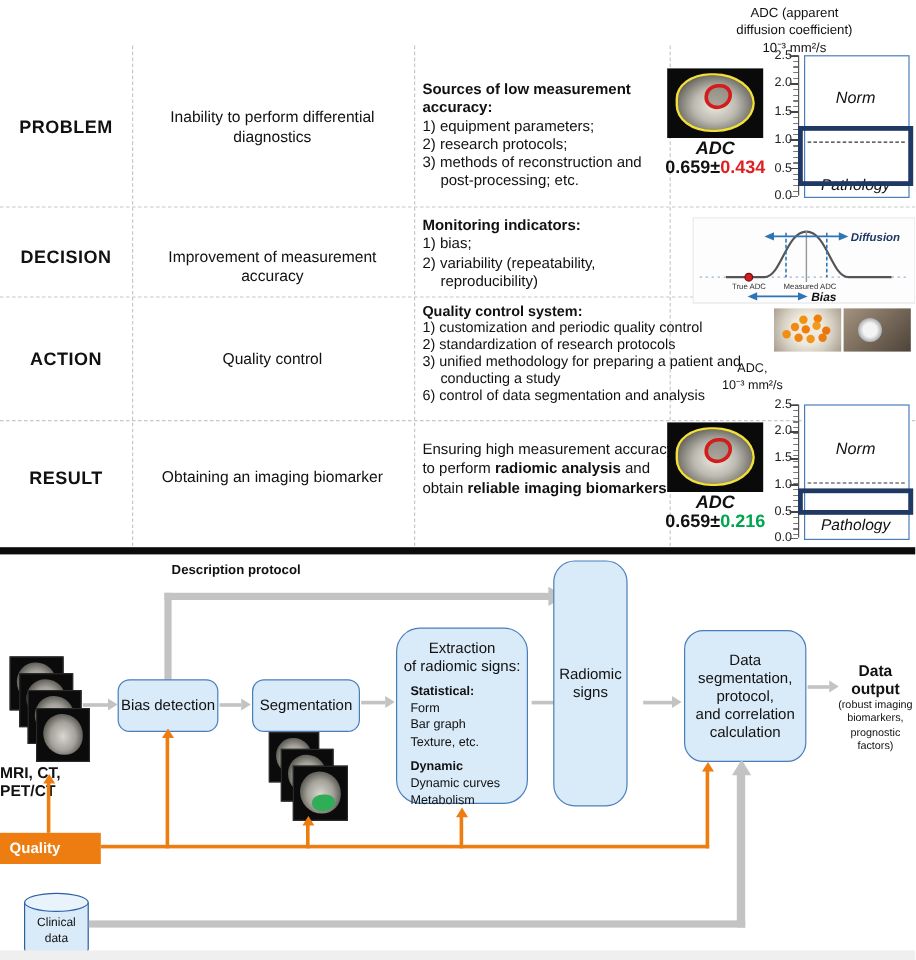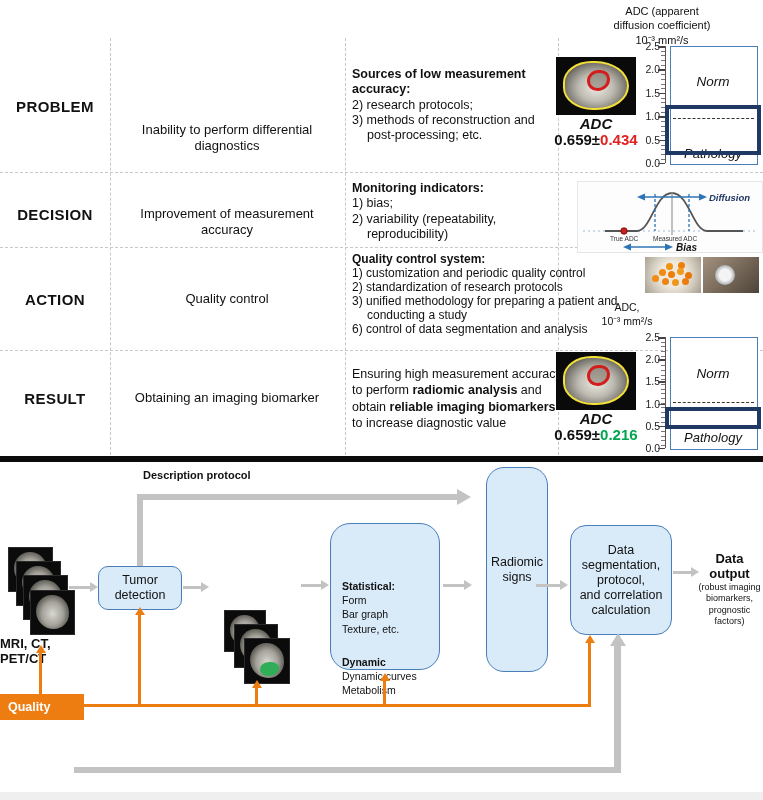--- a/index.html
+++ b/index.html
@@ -56,67 +56,67 @@
   .oarr-up{position:absolute;width:0;height:0;border-left:5px solid transparent;border-right:5px solid transparent;border-bottom:8px solid #ee7d11;}
   .scanstack .scan{position:absolute;width:43px;height:43px;background:#0b0b0b;border:1px solid #2a2a2a;}
   .scan .blob{position:absolute;left:5px;top:4px;right:5px;bottom:5px;border-radius:48% 52% 46% 54%;
       background:radial-gradient(ellipse at 50% 55%,#d8d8d0 0%,#a3a199 45%,#55544e 75%,#0b0b0b 100%);}
   .scan .green{position:absolute;left:34%;top:52%;width:38%;height:28%;border-radius:55% 45% 60% 50%;background:#2fae57;}
   .qc{position:absolute;left:0;top:694px;width:84px;height:26px;background:#ee7d11;color:#fff;
       font-weight:bold;font-size:12.5px;line-height:26px;padding-left:8px;box-sizing:border-box;}
   .cyl-ell{position:absolute;border:1.5px solid #2e5fa3;border-radius:50%;background:#d9eaf8;box-sizing:border-box;}
   .cyl-body{position:absolute;background:#d9eaf8;border-left:1.5px solid #2e5fa3;border-right:1.5px solid #2e5fa3;box-sizing:border-box;}
   .small{font-size:10.5px;}
-  .b{font-weight:bold;margin-top:40px;}
+  .b{font-weight:bold;}
 </style>
 </head>
 <body>
 
 <div id="stage">
 
   <div class="vdash" style="left:110px;top:38px;height:417px;"></div>
   <div class="vdash" style="left:345px;top:38px;height:417px;"></div>
   <div class="vdash" style="left:558px;top:38px;height:417px;z-index:0;"></div>
   <div class="hdash" style="top:172px;"></div>
   <div class="hdash" style="top:247px;"></div>
   <div class="hdash" style="top:350px;"></div>
   <div class="divider"></div>
 
   <div class="rowlabel" style="top:98px;">PROBLEM</div>
   <div class="rowlabel" style="top:206px;">DECISION</div>
   <div class="rowlabel" style="top:291px;">ACTION</div>
   <div class="rowlabel" style="top:390px;">RESULT</div>
 
-  <div class="summary" style="top:90px;margin-top:32px;">Inability to perform differential diagnostics</div>
+  <div class="summary" style="top:90px;">Inability to perform differential diagnostics</div>
   <div class="summary" style="top:206px;">Improvement of measurement accuracy</div>
   <div class="summary" style="top:291px;">Quality control</div>
   <div class="summary" style="top:390px;">Obtaining an imaging biomarker</div>
 
   <div class="details" style="top:67px;width:212px;">
     <div class="ttl">Sources of low measurement accuracy:</div>
+    <div class="li">1) equipment parameters;</div>
     <div class="li">2) research protocols;</div>
     <div class="li">3) methods of reconstruction and post-processing; etc.</div>
   </div>
   <div class="details" style="top:181px;width:215px;">
     <div class="ttl">Monitoring indicators:</div>
     <div class="li">1) bias;</div>
     <div class="li">2) variability (repeatability, reproducibility)</div>
   </div>
   <div class="details" style="top:253px;width:288px;font-size:12px;line-height:1.16;">
     <div class="ttl">Quality control system:</div>
     <div class="li">1) customization and periodic quality control</div>
     <div class="li">2) standardization of research protocols</div>
     <div class="li">3) unified methodology for preparing a patient and conducting a study</div>
     <div class="li">6) control of data segmentation and analysis</div>
   </div>
   <div class="details" style="top:366px;width:235px;line-height:1.3;">
     <div><span>Ensuring high measurement accuracy</span></div>
     <div><span>to perform </span><span class="b">radiomic analysis</span><span> and</span></div>
     <div><span>obtain </span><span class="b">reliable imaging biomarkers</span></div>
-    <div><span>to increase diagnostic value</span></div>
   </div>
 
   <div class="abs" style="left:592px;top:4px;width:140px;text-align:center;font-size:11px;line-height:1.3;">
     <div>ADC (apparent</div>
     <div>diffusion coefficient)</div>
     <div>10⁻³ mm²/s</div>
   </div>
 
   <div class="mri" style="left:556px;top:57px;">
     <div class="tissue">
@@ -218,61 +218,68 @@
     <div class="scan" style="left:22px;top:43px;">
         <div class="blob"></div>
       </div>
   </div>
   <div class="abs" style="left:0;top:636px;width:96px;text-align:left;font-weight:bold;font-size:13px;">MRI, CT, PET/CT</div>
 
   <div class="gline" style="left:69px;top:586px;width:21px;height:2.5px;"></div>
   <div class="garr-r" style="left:90px;top:582px;"></div>
 
   <div class="fbox" style="left:98px;top:566px;width:82px;height:42px;border-radius:10px;">
-    <span>Tumor detection</span>
+    <span>Bias detection</span>
   </div>
 
   <div class="gline" style="left:183px;top:586px;width:18px;height:2.5px;"></div>
   <div class="garr-r" style="left:201px;top:582px;"></div>
 
+  <div class="fbox" style="left:210px;top:566px;width:88px;height:42px;border-radius:10px;">
+    <span>Segmentation</span>
+  </div>
 
   <div class="scanstack abs" style="left:224px;top:610px;width:70px;height:72px;">
     <div class="scan" style="left:0;top:0;width:40px;height:40px;">
         <div class="blob"></div>
         <div class="green" style="width:26%;height:18%;"></div>
       </div>
     <div class="scan" style="left:10px;top:14px;width:42px;height:42px;">
         <div class="blob"></div>
         <div class="green"></div>
       </div>
     <div class="scan" style="left:20px;top:28px;width:44px;height:44px;">
         <div class="blob"></div>
         <div class="green" style="width:44%;height:32%;"></div>
       </div>
   </div>
 
   <div class="gline" style="left:301px;top:584px;width:20px;height:2.5px;"></div>
   <div class="garr-r" style="left:321px;top:580px;"></div>
 
   <div class="abs" style="left:330px;top:523px;width:110px;height:147px;background:#d9eaf8;border:1.5px solid #4a7ebb;border-radius:20px;box-sizing:border-box;padding:9px 0 0 0;">
+    <div style="text-align:center;font-size:12.5px;line-height:1.2;">
+      <div>Extraction</div>
+      <div>of radiomic signs:</div>
+    </div>
     <div class="small" style="padding:6px 6px 0 11px;line-height:1.35;">
       <div class="b">Statistical:</div>
       <div>Form</div>
       <div>Bar graph</div>
       <div>Texture, etc.</div>
-      <div class="b" style="margin-top:19px;">Dynamic</div>
+      <div class="b" style="margin-top:6px;">Dynamic</div>
       <div>Dynamic curves</div>
       <div>Metabolism</div>
     </div>
   </div>
 
   <div class="gline" style="left:443px;top:584px;width:21px;height:2.5px;"></div>
   <div class="garr-r" style="left:464px;top:580px;"></div>
 
-  <div class="fbox" style="left:486px;top:467px;width:60px;height:203px;border-radius:18px;">
+  <div class="fbox" style="left:461px;top:467px;width:60px;height:203px;border-radius:18px;">
     <span>Radiomic signs</span>
   </div>
 
   <div class="gline" style="left:536px;top:584px;width:24px;height:2.5px;"></div>
   <div class="garr-r" style="left:560px;top:580px;"></div>
 
   <div class="fbox" style="left:570px;top:525px;width:100px;height:108px;border-radius:16px;flex-direction:column;">
     <div>Data segmentation,</div>
     <div>protocol,</div>
     <div>and correlation</div>
@@ -293,18 +300,24 @@
   <div class="oarr-up" style="left:36px;top:645px;"></div>
   <div class="oline" style="left:138px;top:614px;width:3px;height:93px;"></div>
   <div class="oarr-up" style="left:135px;top:607px;"></div>
   <div class="oline" style="left:255px;top:687px;width:3px;height:20px;"></div>
   <div class="oarr-up" style="left:252px;top:680px;"></div>
   <div class="oline" style="left:383px;top:680px;width:3px;height:27px;"></div>
   <div class="oarr-up" style="left:380px;top:673px;"></div>
   <div class="oline" style="left:588px;top:642px;width:3px;height:65px;"></div>
   <div class="oarr-up" style="left:585px;top:635px;"></div>
 
+  <div class="abs" style="left:20px;top:744px;width:54px;height:55px;">
+    <div class="cyl-ell" style="left:0;bottom:0;width:54px;height:16px;"></div>
+    <div class="cyl-body" style="left:0;top:8px;width:54px;height:39px;"></div>
+    <div class="cyl-ell" style="left:0;top:0;width:54px;height:16px;background:#e9f3fb;"></div>
+    <div class="abs" style="left:0;top:20px;width:54px;text-align:center;font-size:10px;line-height:1.25;">Clinical data</div>
+  </div>
   <div class="gthick" style="left:74px;top:767px;width:547px;height:6px;"></div>
   <div class="gthick" style="left:614px;top:645px;width:7px;height:128px;"></div>
   <div class="garr-up" style="left:610px;top:633px;"></div>
 
   <div class="abs" style="left:0;top:792px;width:763px;height:8px;background:#efefef;"></div>
 </div>
 
 </body></html>

